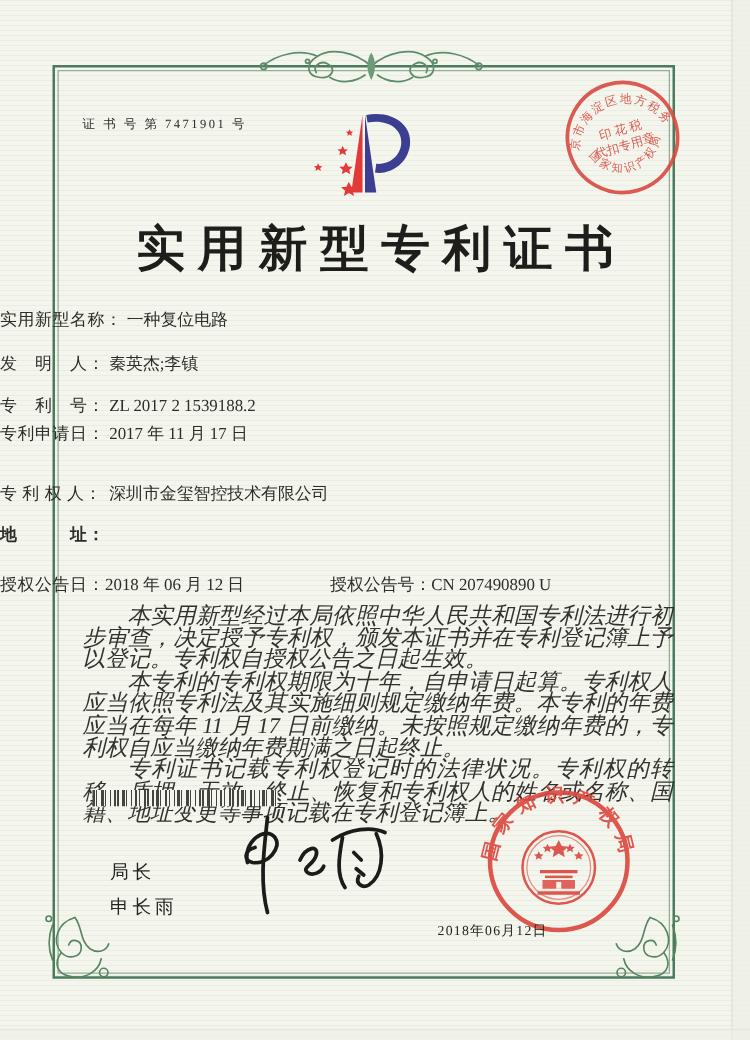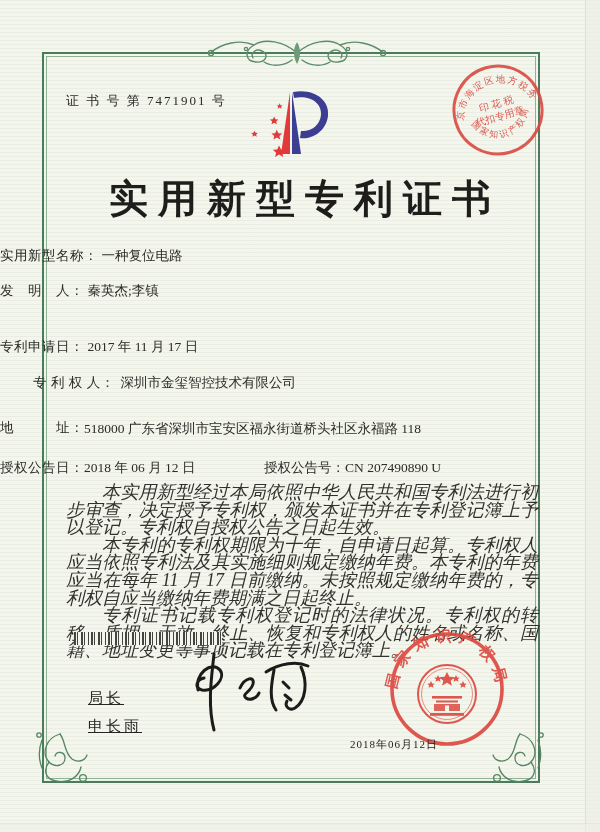--- a/index.html
+++ b/index.html
@@ -30,40 +30,40 @@
   .frame::after {
     content:""; position:absolute; inset:2px;
     border:1px solid #8fb193;
   }
   .ornament-top { position:absolute; left:202px; top:36px; }
   .ornament-bl  { position:absolute; left:30px;  top:726px; }
   .ornament-br  { position:absolute; left:488px; top:726px; transform:scaleX(-1); }
 
   .cert-number {
     position:absolute; left:66px; top:92px;
-    font-size:13px; letter-spacing:2px; color:#2b2a28;
+    font-size:10px; letter-spacing:2px; color:#2b2a28;
   }
   .logo { position:absolute; left:248px; top:86px; }
   .doc-title {
     position:absolute; left:0; top:172px; width:100%;
     text-align:center; font-size:39px; font-weight:bold;
     letter-spacing:10px; color:#1e1d1b; text-indent:10px;
   }
 
   .tax-stamp {
     position:absolute; left:444px; top:56px;
     transform:rotate(-16deg); opacity:.88;
   }
   .field-row {
     position:absolute; left:0; width:470px;
     font-size:13.5px; color:#2d2c29; white-space:nowrap;
   }
   .field-row .lbl { display:inline-block; min-width:84px; letter-spacing:.5px; }
   .row1 { top:247px; } .row2 { top:282px; } .row3 { top:316px; }
-  .row4 { top:338px; } .row5 { top:374px;padding-left:33px; } .row6 { top:419px; }
+  .row4 { top:338px; } .row5 { top:386px; } .row6 { top:419px;font-weight:bold; }
   .row7 { top:459px; }
   .row6 { display:flex; }
   .row6 .addr-lines { line-height:19px; white-space:normal; width:380px; }
   .row7 .pair-right { position:absolute; left:264px; top:0; }
 
   .paragraphs {
     position:absolute; left:66px; top:484px; width:472px;
     font-size:18px; line-height:17.6px; font-style:italic;
     color:#33312d; text-align:justify;
   }
@@ -72,21 +72,21 @@
   .barcode {
     position:absolute; left:74px; top:632px; width:148px; height:13px;
     background:repeating-linear-gradient(90deg,
       #454540 0 2px, #f4f5ec 2px 3px, #454540 3px 4px, #f4f5ec 4px 7px,
       #454540 7px 9px, #f4f5ec 9px 10px, #454540 10px 11px, #f4f5ec 11px 14px,
       #454540 14px 15px, #f4f5ec 15px 17px);
   }
   .signer {
     position:absolute; left:88px; top:684px;
     font-family:"Liberation Sans","DejaVu Sans",sans-serif;
-    font-size:15px; color:#252420; letter-spacing:3px; line-height:28px;text-decoration:underline;
+    font-size:15px; color:#252420; letter-spacing:3px; line-height:28px;
   }
   .signature-svg { position:absolute; left:168px; top:646px; }
 
   .official-seal { position:absolute; left:384px; top:626px; opacity:.92; }
   .seal-date {
     position:absolute; left:350px; top:737px; width:200px;
     font-size:11px; color:#24231f; letter-spacing:1px;
   }
   .page-footer {
     position:absolute; left:0; top:757px; width:100%;
@@ -170,31 +170,35 @@
   </svg>
 
   <div class="field-row row1">
     <span class="lbl">实用新型名称：</span>
     <span class="val">一种复位电路</span>
   </div>
   <div class="field-row row2">
     <span class="lbl">发　明　人：</span>
     <span class="val">秦英杰;李镇</span>
   </div>
+  <div class="field-row row3">
+    <span class="lbl">专　利　号：</span>
+    <span class="val">ZL 2017 2 1539188.2</span>
+  </div>
   <div class="field-row row4">
     <span class="lbl">专利申请日：</span>
     <span class="val">2017 年 11 月 17 日</span>
   </div>
   <div class="field-row row5">
     <span class="lbl">专 利 权 人：</span>
     <span class="val">深圳市金玺智控技术有限公司</span>
   </div>
   <div class="field-row row6">
     <span class="lbl">地　　　址：</span>
-    <span class="addr-lines"><span>518000 广东省深圳市宝安区福永街道桥头社区永福路 118</span><br>
+    <span class="addr-lines"><br>
       </span>
   </div>
   <div class="field-row row7">
     <span>
       <span class="lbl">授权公告日：</span><span>2018 年 06 月 12 日</span>
     </span>
     <span class="pair-right">
       <span>授权公告号：</span><span>CN 207490890 U</span>
     </span>
   </div>

